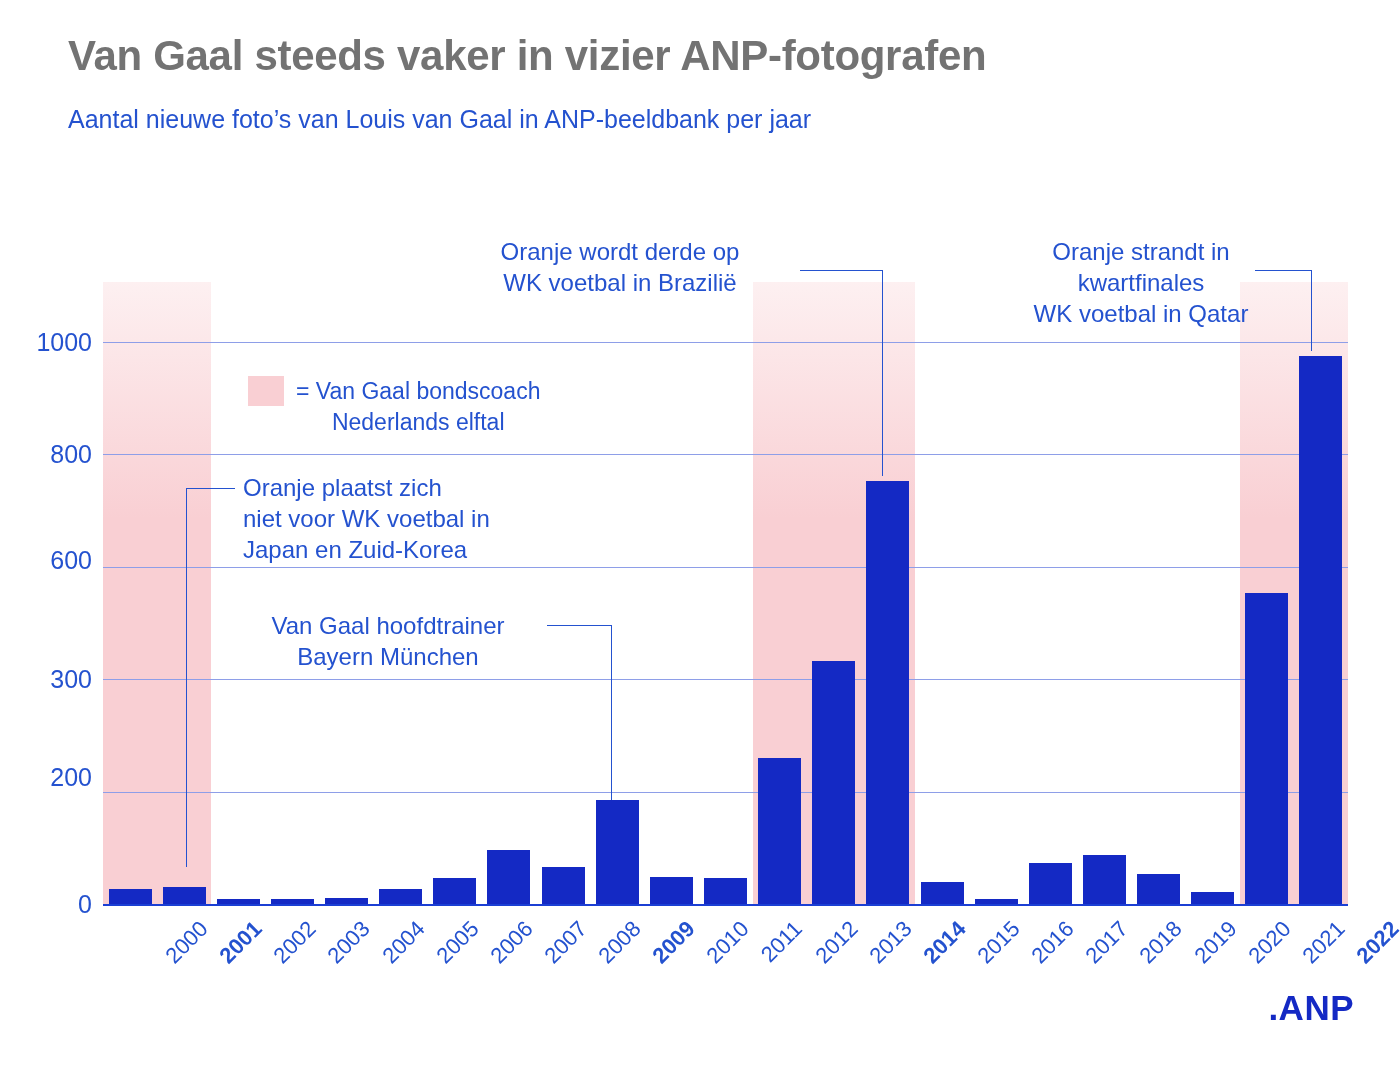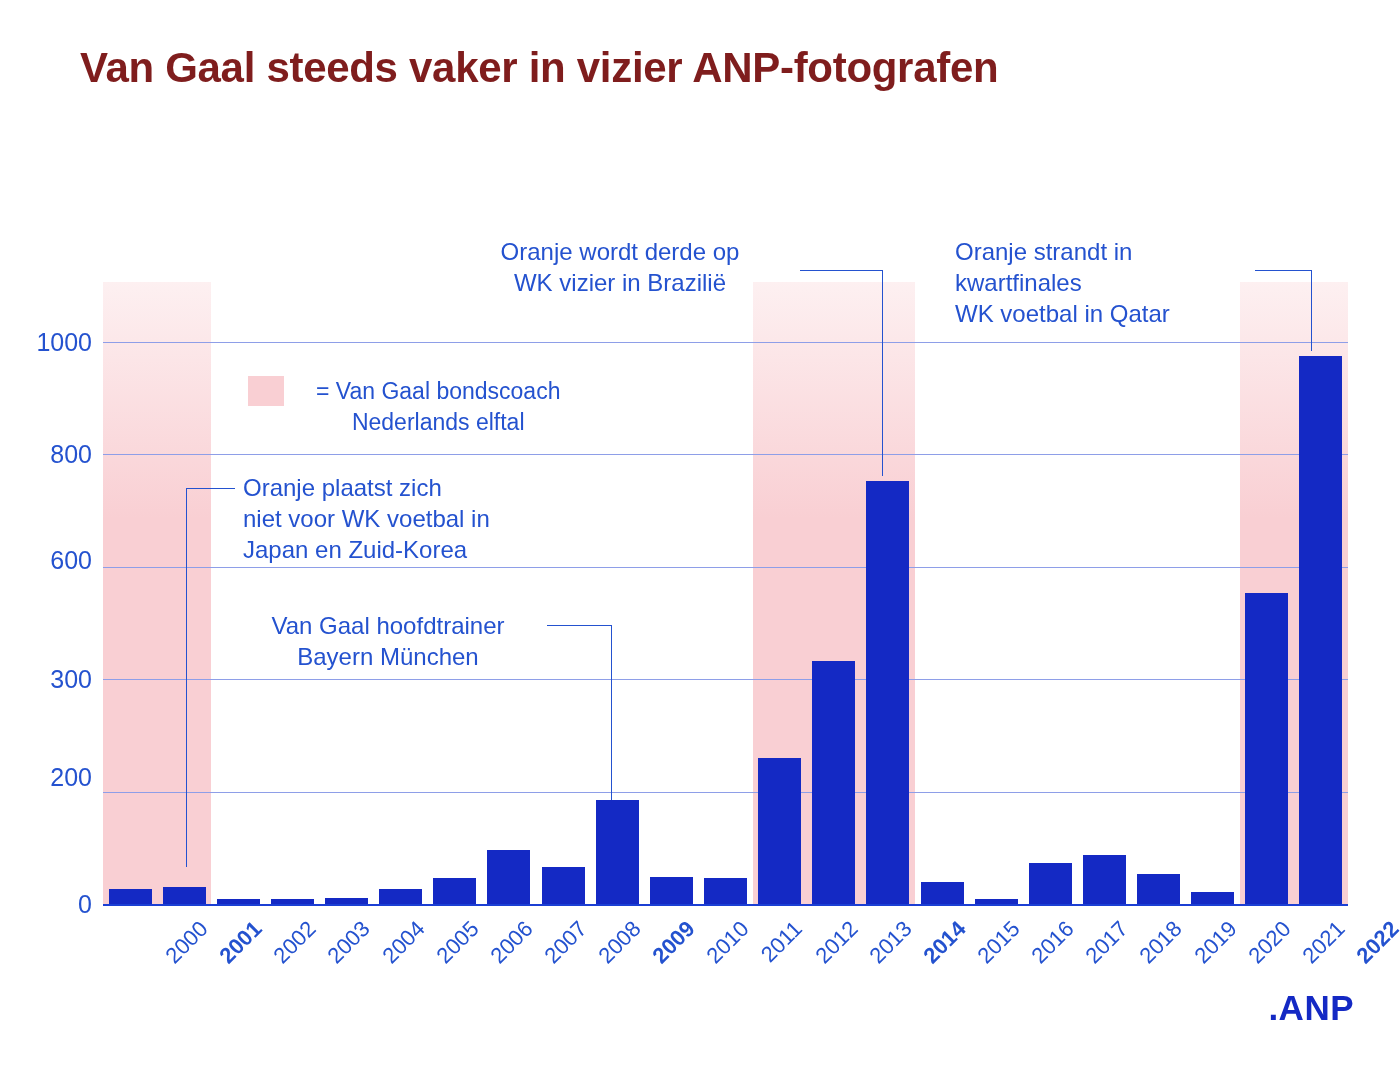--- a/index.html
+++ b/index.html
@@ -19,24 +19,24 @@
   
   #header {
     position: absolute;
     left: 68px;
     top: 34px;
     width: 1280px;
   }
   #chart-title {
     font-size: 42px;
     font-weight: bold;
-    color: #7f1d1d;
+    color: #737373;
     letter-spacing: -0.3px;
     line-height: 1.05;
-    margin: 12px;
+    margin: 0;
     white-space: nowrap;
   }
   #chart-subtitle {
     font-size: 25px;
     font-weight: normal;
     color: #2452cf;
     margin: 0;
     padding-top: 26px;
     line-height: 1.2;
     white-space: nowrap;
@@ -97,21 +97,20 @@
   }
   .xtick.bold { font-weight: bold; }
 
   
   #legend {
     position: absolute;
     left: 248px;
     top: 376px;
     display: flex;
     align-items: flex-start;
-    gap: 20px;
   }
   #legend-swatch {
     width: 36px;
     height: 30px;
     background: #f9cfd3;
     margin-right: 12px;
     flex: 0 0 auto;
   }
   #legend-text {
     font-size: 23px;
@@ -145,20 +144,21 @@
     font-weight: bold;
     letter-spacing: 0.5px;
     color: #1429c4;
   }
 </style>
 </head>
 <body>
 
 <div id="header">
   <h1 id="chart-title">Van Gaal steeds vaker in vizier ANP-fotografen</h1>
+  <h2 id="chart-subtitle">Aantal nieuwe foto’s van Louis van Gaal in ANP-beeldbank per jaar</h2>
 </div>
 
 <div id="plot-area">
 
 <div class="band" style="left: 103px; width: 108.261px; background: linear-gradient(rgb(253, 240, 241) 0%, rgb(249, 207, 211) 38%, rgb(249, 207, 211) 100%);"></div>
     <div class="band" style="left: 752.565px; width: 162.391px; background: linear-gradient(rgb(253, 240, 241) 0%, rgb(249, 207, 211) 38%, rgb(249, 207, 211) 100%);"></div>
     <div class="band" style="left: 1239.74px; width: 108.261px; background: linear-gradient(rgb(253, 240, 241) 0%, rgb(249, 207, 211) 38%, rgb(249, 207, 211) 100%);"></div>
     <div class="gridline zero" style="top: 904px;"></div>
     <div class="ytick" style="top: 904px;">0</div>
     <div class="gridline" style="top: 791.6px;"></div>
@@ -228,21 +228,21 @@
 <div class="annotation" id="ann-2001" style="left:243px; top:472px; text-align:left;">Oranje plaatst zich
 niet voor WK voetbal in
 Japan en Zuid-Korea</div>
 <div class="leader" style="left:186px; top:488px; width:48px; height:378px; border-left-width:1.5px; border-bottom-width:0; border-top-width:1.5px;"></div>
 
 <div class="annotation" id="ann-2009" style="left:238px; top:610px; width:300px; text-align:center;">Van Gaal hoofdtrainer
 Bayern München</div>
 <div class="leader" style="left:547px; top:625px; width:64px; height:174px; border-right-width:1.5px; border-top-width:1.5px;"></div>
 
 <div class="annotation" id="ann-2014" style="left:455px; top:236px; width:330px; text-align:center;">Oranje wordt derde op
-WK vizier in Brazilië</div>
+WK voetbal in Brazilië</div>
 <div class="leader" style="left:800px; top:270px; width:82px; height:205px; border-right-width:1.5px; border-top-width:1.5px;"></div>
 
-<div class="annotation" id="ann-2022" style="left:955px; top:236px; width:290px; text-align:left;">Oranje strandt in
+<div class="annotation" id="ann-2022" style="left:996px; top:236px; width:290px; text-align:center;">Oranje strandt in
 kwartfinales
 WK voetbal in Qatar</div>
 <div class="leader" style="left:1255px; top:270px; width:56px; height:80px; border-right-width:1.5px; border-top-width:1.5px;"></div>
 
 <div id="anp-logo">.ANP</div>
 
 </body></html>

